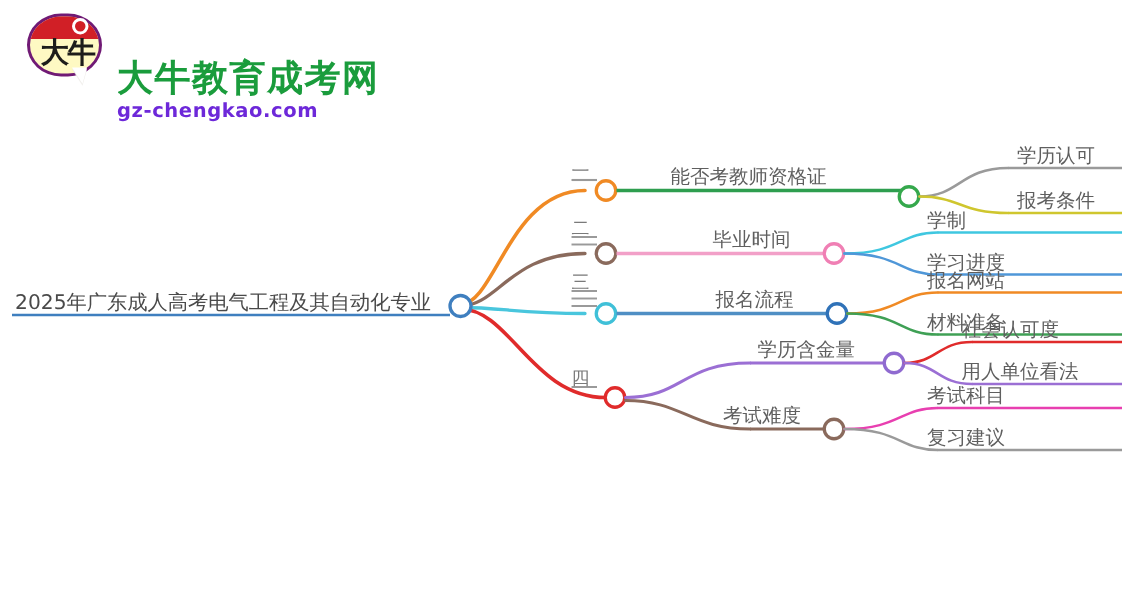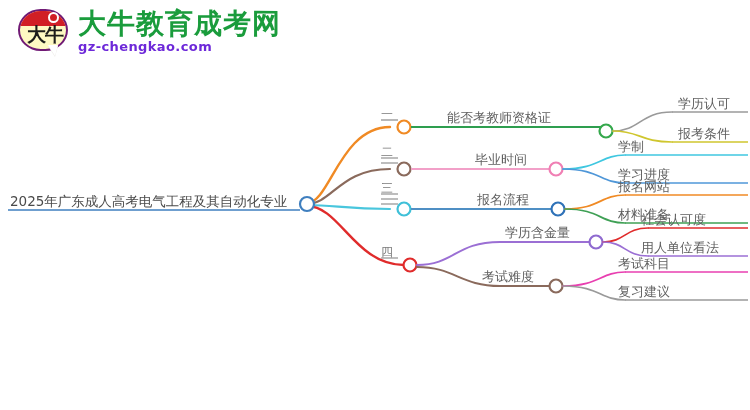--- a/index.html
+++ b/index.html
@@ -32,22 +32,22 @@
     position:absolute;left:0;top:11px;width:50px;text-align:center;
     font-family:"DejaVu Sans","Liberation Sans",sans-serif;
     font-size:19px;font-weight:bold;color:#1d1d1b;letter-spacing:-1px;
   }
   .logo-dot{
     position:absolute;left:30px;top:3px;width:11px;height:11px;border-radius:50%;
     background:#d11f26;border:2px solid #fff;box-sizing:border-box;
   }
   .logo-text{position:absolute;left:78px;top:12px;}
   .logo-title{
-    font-size:28px;font-weight:bold;color:#1a9c3c;letter-spacing:1px;
-    line-height:24px;white-space:nowrap;
+    font-size:24px;font-weight:bold;color:#1a9c3c;letter-spacing:1px;
+    line-height:24px;white-space:nowrap;margin-top:28px;
   }
   .logo-sub{
     font-size:13px;font-weight:bold;color:#6d28d9;letter-spacing:.4px;
     line-height:18px;margin-top:2px;white-space:nowrap;
   }
 
   
   #map{position:absolute;left:0;top:70px;width:750px;height:340px;}
   svg{display:block;}
   .lbl{

